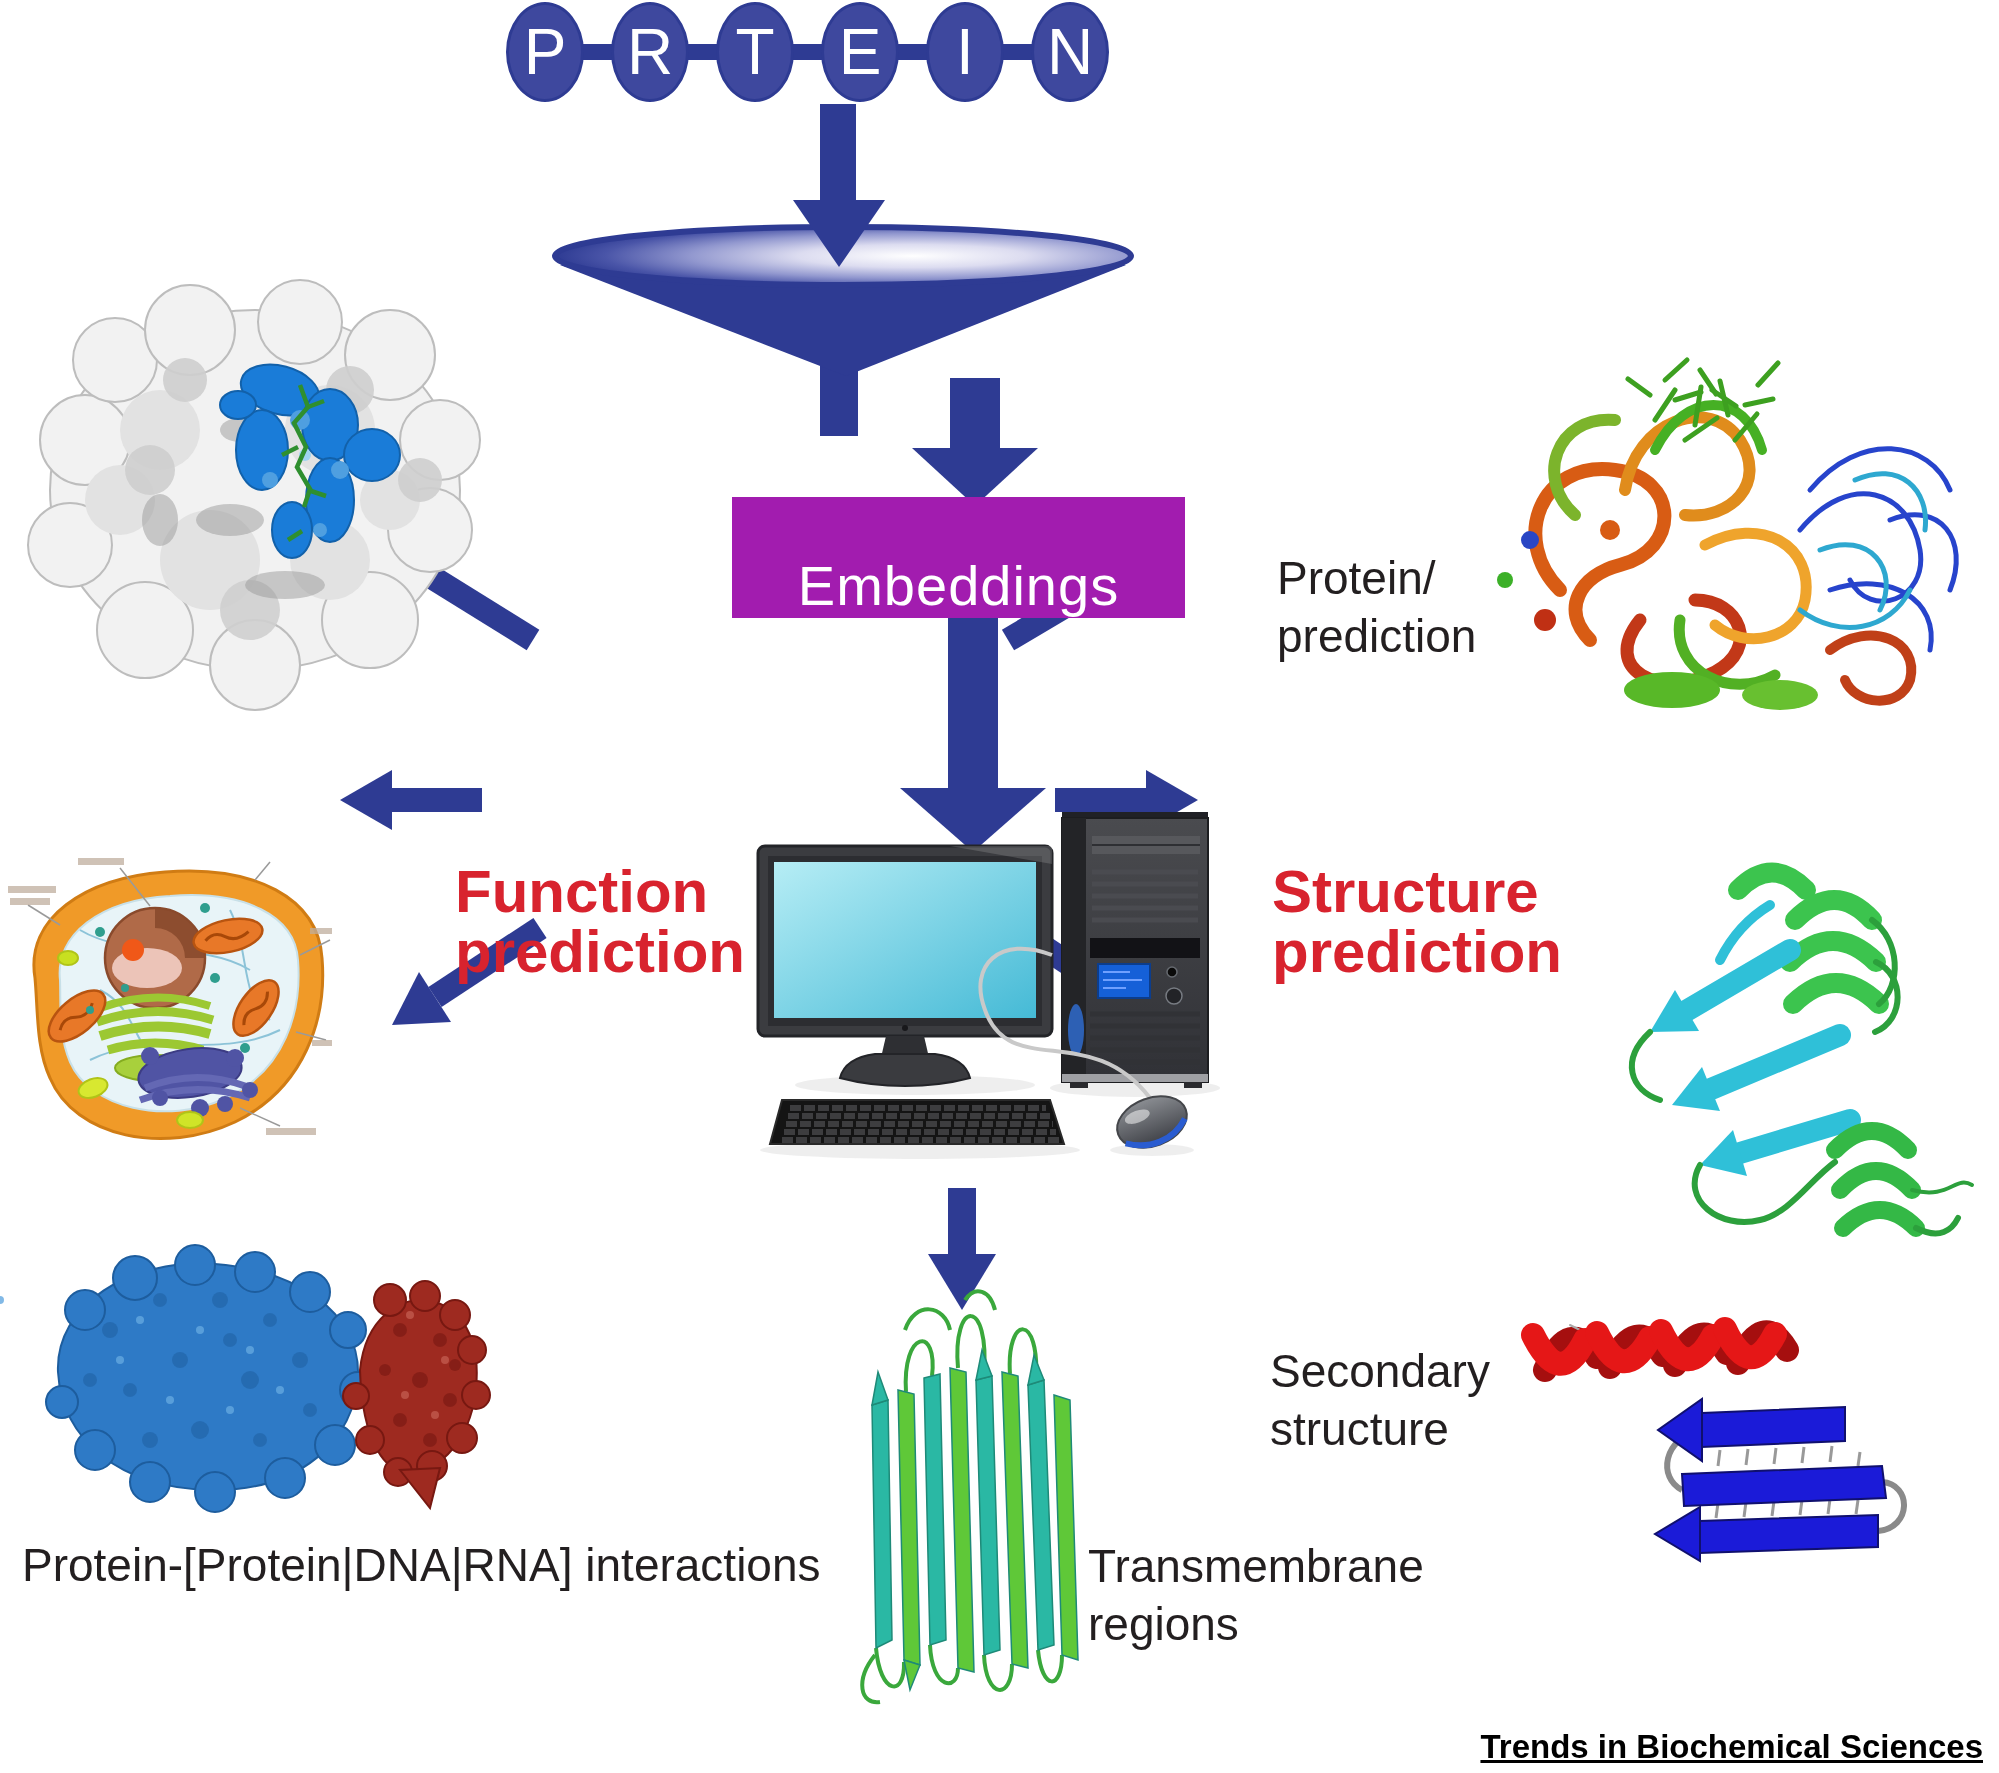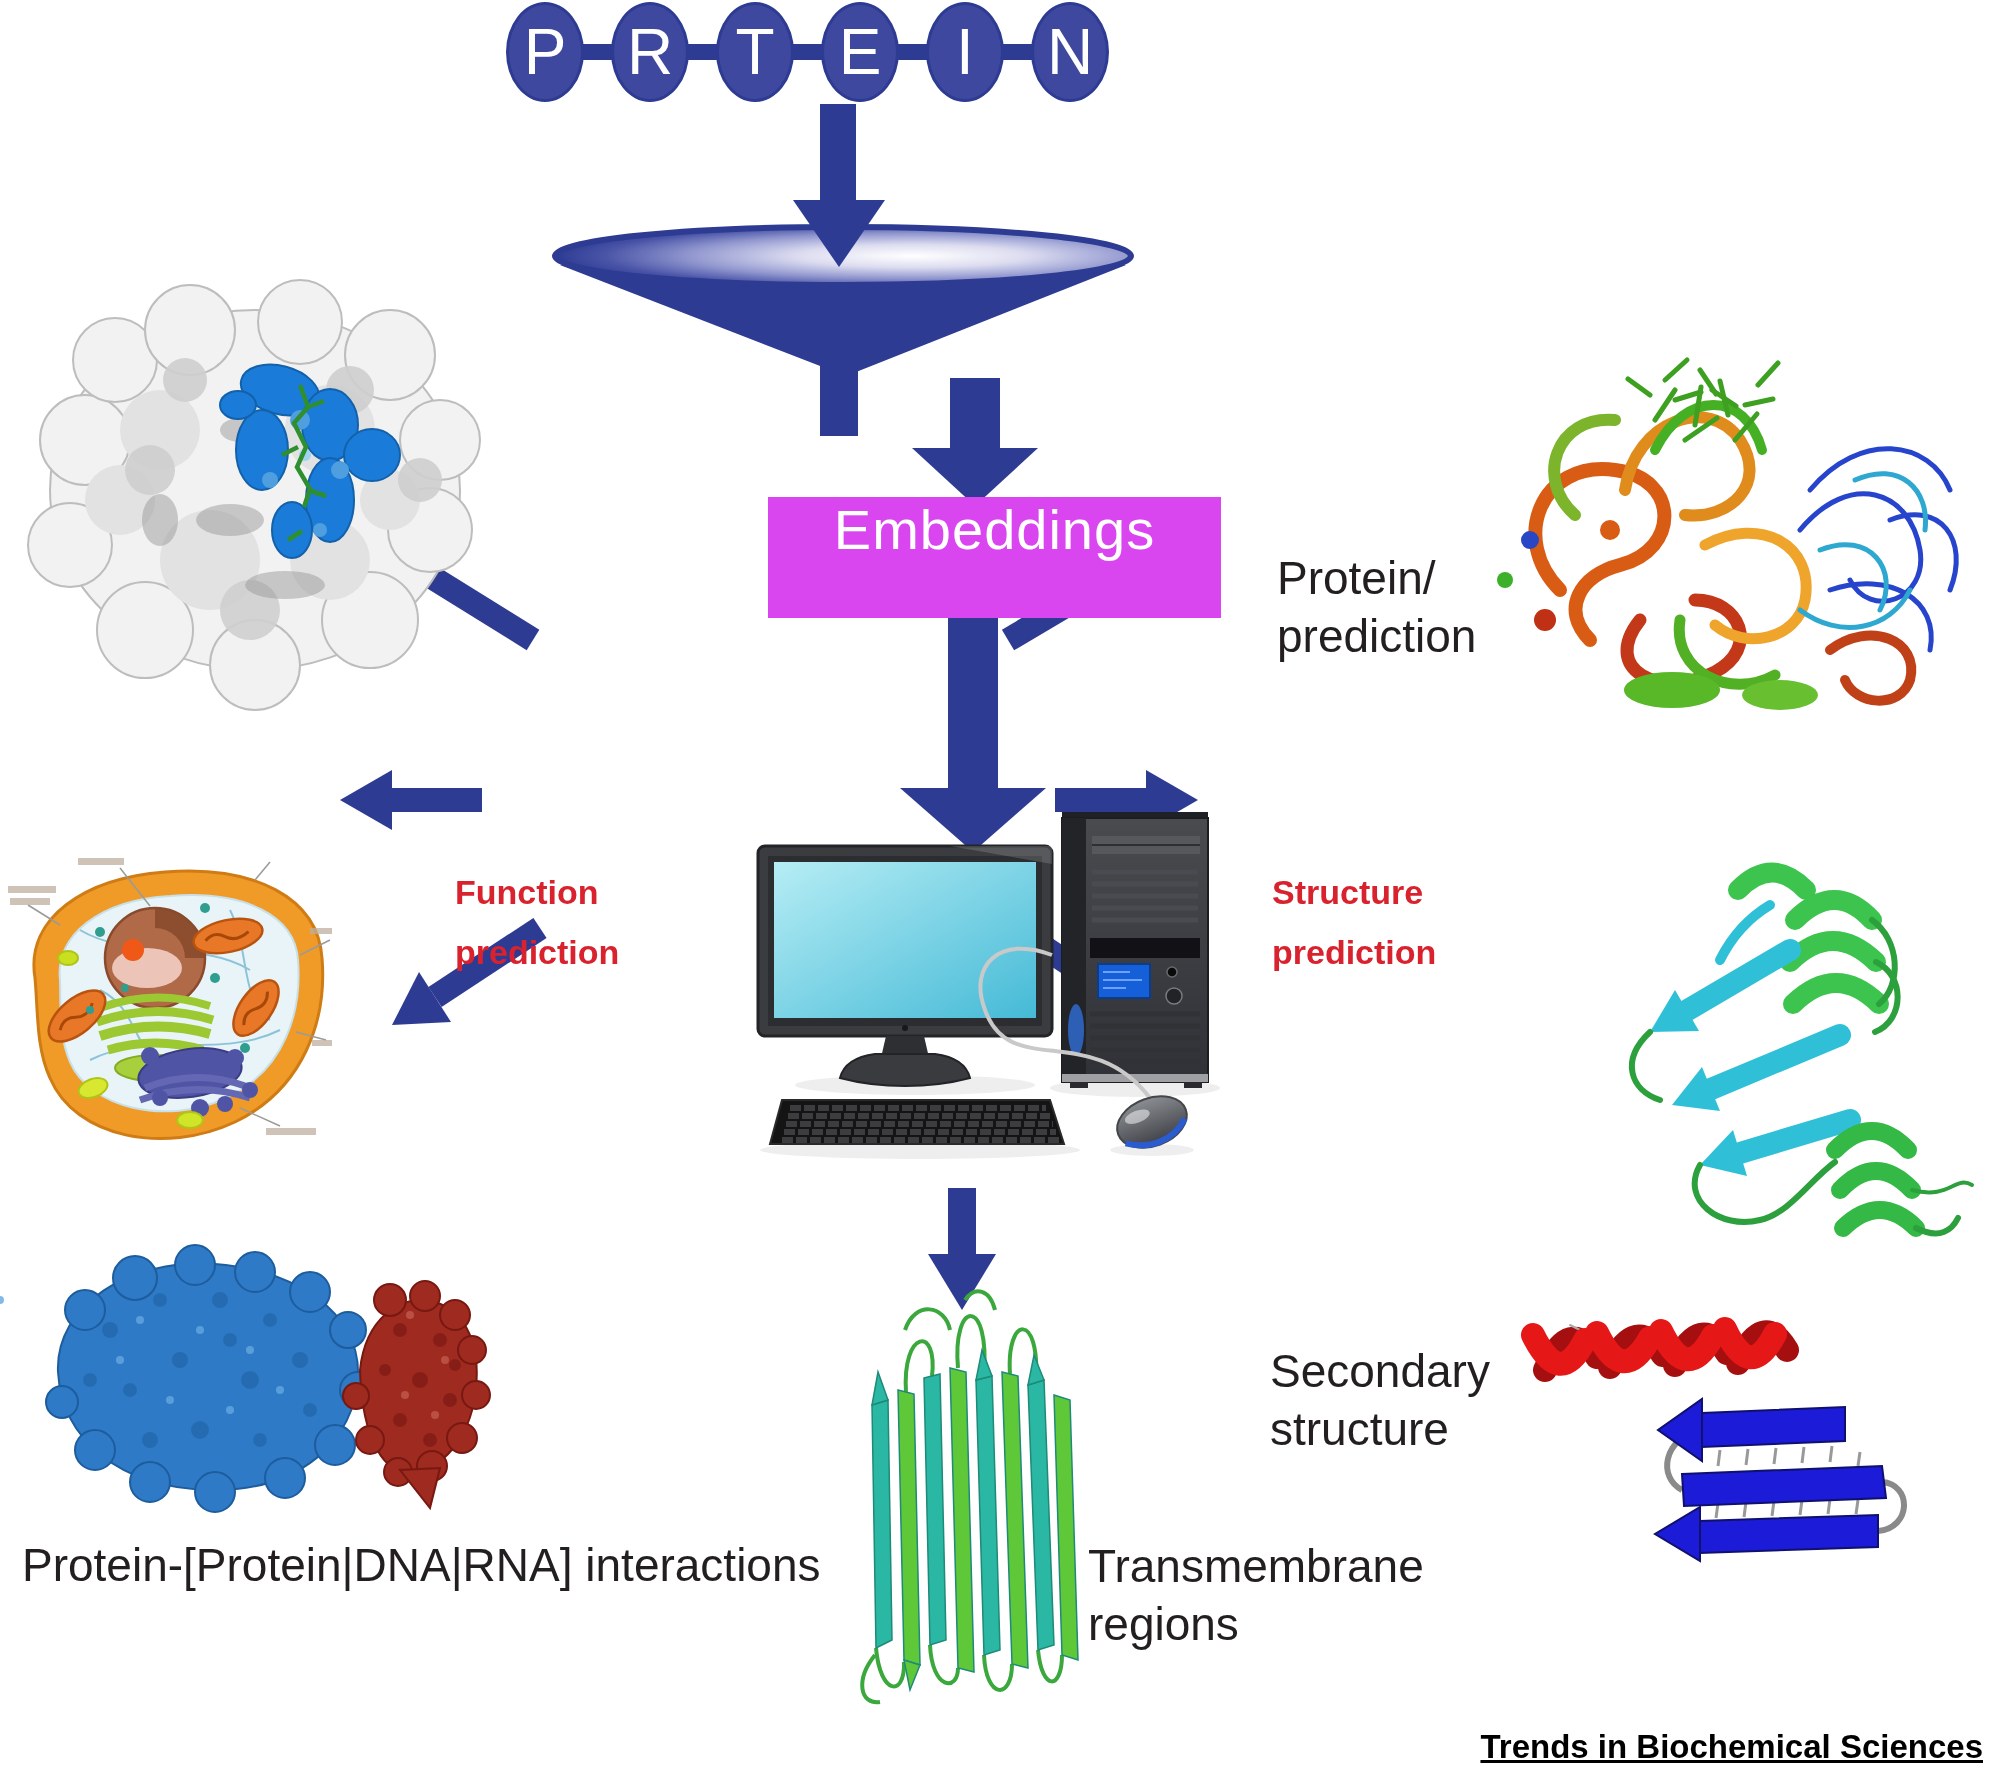--- a/index.html
+++ b/index.html
@@ -11,25 +11,25 @@
   #art-layer{position:absolute;left:0;top:0;width:1999px;height:1773px;}
   .bead{
     position:absolute;top:2px;width:78px;height:100px;border-radius:50%;
     background:#3e489e;border:3px solid #2e3b93;box-sizing:border-box;
     display:flex;align-items:center;justify-content:center;
   }
   .bead span{color:#ffffff;font-size:64px;font-weight:400;line-height:1;}
   .bead-link{position:absolute;top:44px;height:16px;background:#2e3b93;}
   #embeddings-box{
     position:absolute;left:732px;top:497px;width:453px;height:121px;
-    background:#d946ef;display:flex;align-items:flex-start;justify-content:center;margin-left:36px;
+    background:#a21caf;display:flex;align-items:flex-end;justify-content:center;
   }
   #embeddings-box span{color:#ffffff;font-size:56px;letter-spacing:1px;}
   .lbl{position:absolute;color:#231f20;font-size:46px;line-height:58px;white-space:nowrap;}
-  .lbl-red{position:absolute;color:#d8232e;font-size:34px;font-weight:700;line-height:60px;white-space:nowrap;}
+  .lbl-red{position:absolute;color:#d8232e;font-size:60px;font-weight:700;line-height:60px;white-space:nowrap;}
   #journal-label{
     position:absolute;right:16px;top:1728px;color:#000000;
     font-size:33px;font-weight:700;white-space:nowrap;letter-spacing:0px;text-decoration:underline;
   }
 </style>
 </head>
 <body>
 
 <div id="figure-canvas">
 

